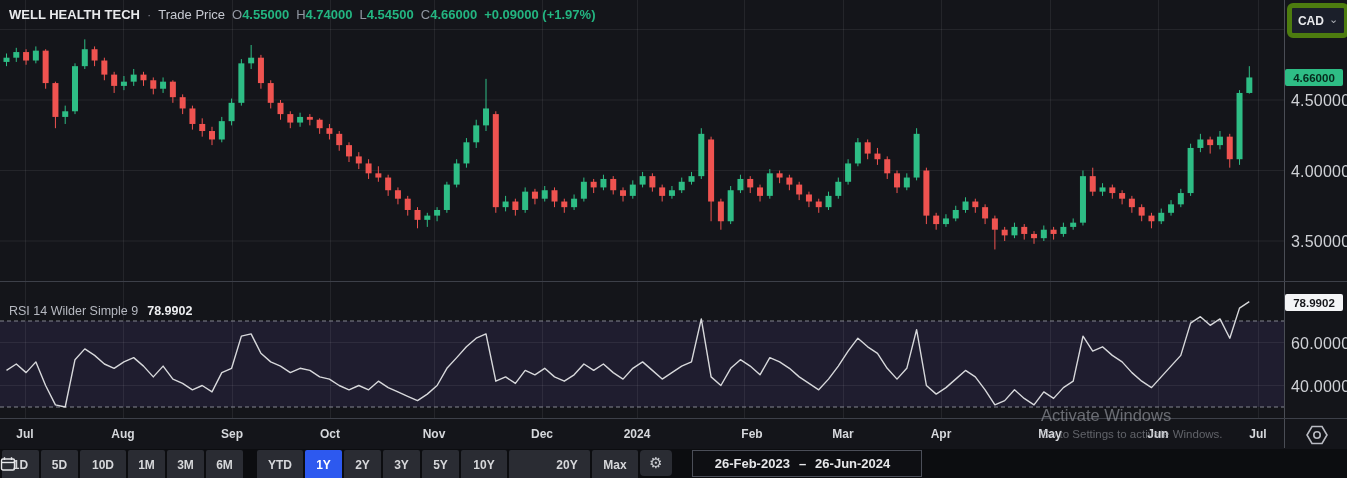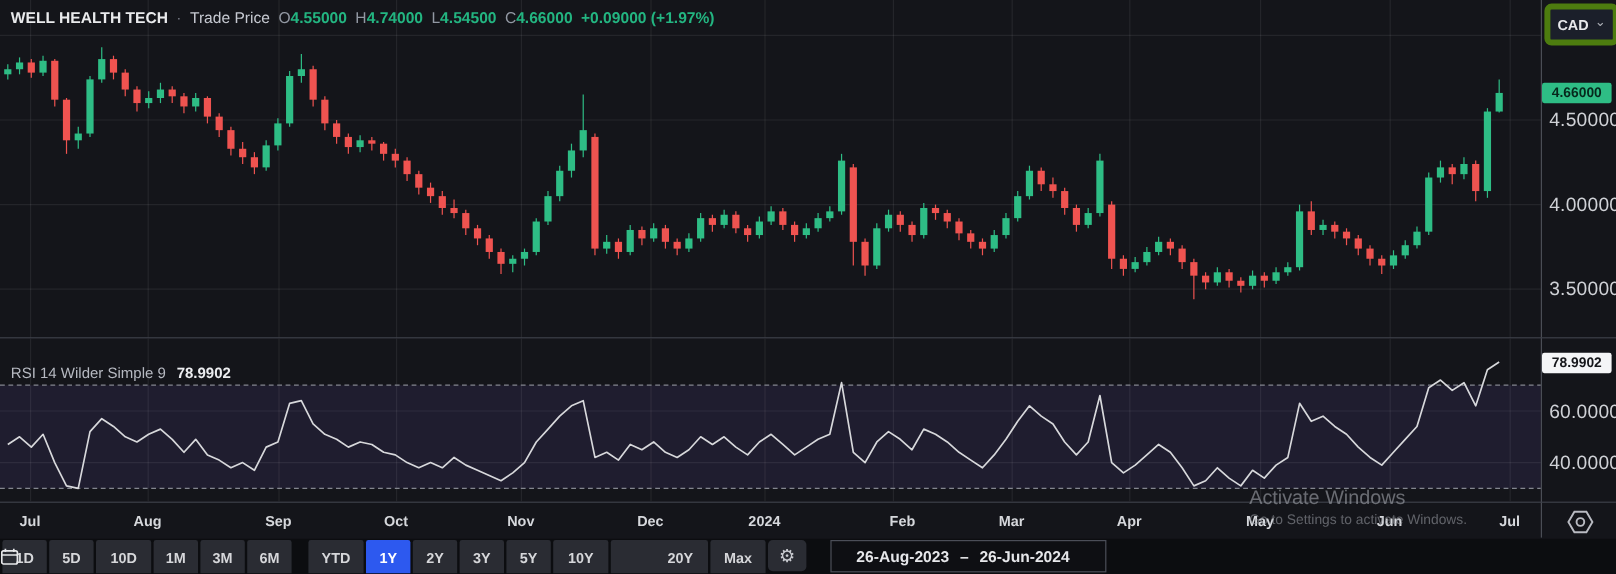--- a/index.html
+++ b/index.html
@@ -458,21 +458,21 @@
         <div class="range-btn sel" style="width: 37px;">1Y</div>
         <div class="range-btn" style="width: 37px;">2Y</div>
         <div class="range-btn" style="width: 37px;">3Y</div>
         <div class="range-btn" style="width: 37px;">5Y</div>
         <div class="range-btn" style="width: 46px;">10Y</div>
         <div class="range-btn" style="width: 46px; padding-left: 35px;">20Y</div>
         <div class="range-btn" style="width: 46px;">Max</div>
       </div>
     <div id="gear-btn">⚙</div>
     <div id="date-box">
-      <span>26-Aug-2023</span>
+      <span>26-Feb-2023</span>
       <span>–</span>
       <span>26-Jun-2024</span>
       <span class="cal">
         <svg width="16" height="16" viewBox="0 0 16 16">
           <rect x="1.5" y="3" width="13" height="11" rx="1.5" fill="none" stroke="#e6e7ea" stroke-width="1.4"></rect>
           <line x1="1.5" y1="6.5" x2="14.5" y2="6.5" stroke="#e6e7ea" stroke-width="1.4"></line>
           <line x1="4.5" y1="1.2" x2="4.5" y2="4" stroke="#e6e7ea" stroke-width="1.4"></line>
           <line x1="11.5" y1="1.2" x2="11.5" y2="4" stroke="#e6e7ea" stroke-width="1.4"></line>
         </svg>
       </span>

